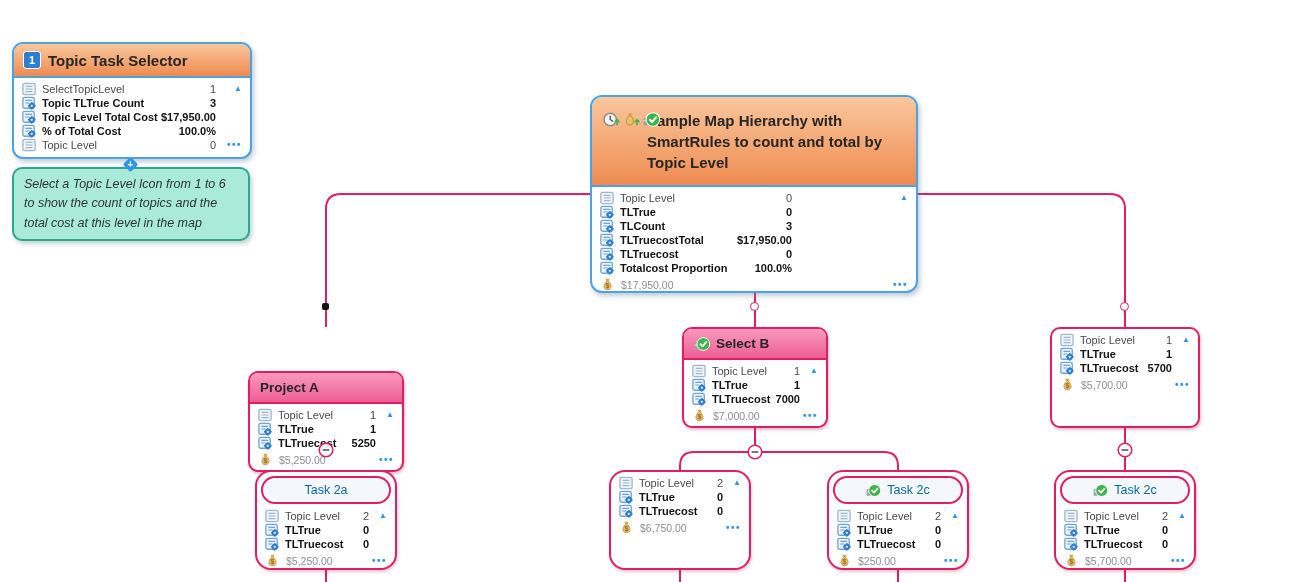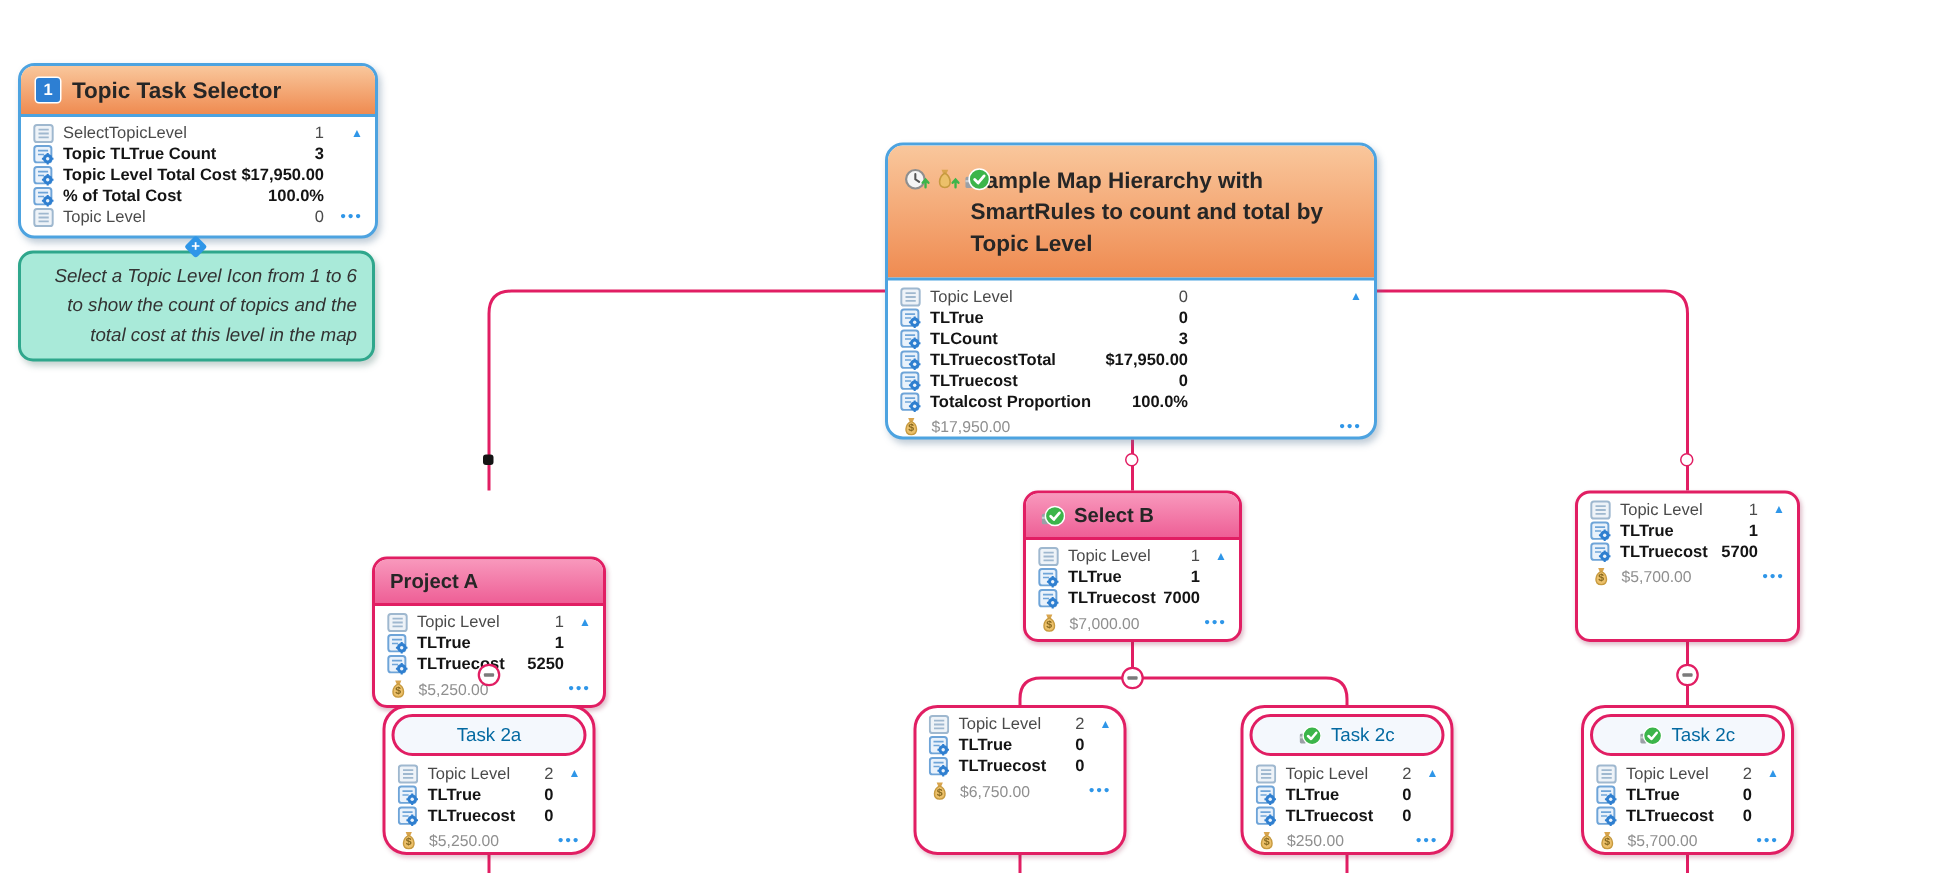--- a/index.html
+++ b/index.html
@@ -68,21 +68,21 @@
 
   .mrow { display:flex; align-items:center; height:17px; margin-top:1px; }
   .mrow .pi { width:15px; height:15px; }
   .mval { color:#8f8f8f; font-size:10.5px; margin-right:4px; white-space:nowrap; }
   .mspace { flex:1; }
 
   #callout {
     position:absolute; left:12px; top:167px; width:238px; height:74px; z-index:1;
     background:#a9ead9; border:2px solid #2fa78c; border-radius:10px; box-sizing:border-box;
     box-shadow:2px 3px 4px rgba(90,130,120,.35);
-    display:flex; align-items:center; justify-content:center; text-align:right;
+    display:flex; align-items:center; justify-content:center; text-align:left;
     font-style:italic; font-size:12.5px; line-height:1.55; color:#333; padding:4px 10px;
   }
   #callout-anchor {
     position:absolute; left:125px; top:159px; width:11px; height:11px; z-index:2;
     background:#2f96e8; transform:rotate(45deg); border-radius:2px;
     display:flex; align-items:center; justify-content:center;
   }
   #callout-anchor span { transform:rotate(-45deg); color:#fff; font-size:10px; font-weight:bold; line-height:1; }
 
   .dot-black { position:absolute; width:7px; height:7px; background:#141414; border-radius:2px; z-index:2; }

